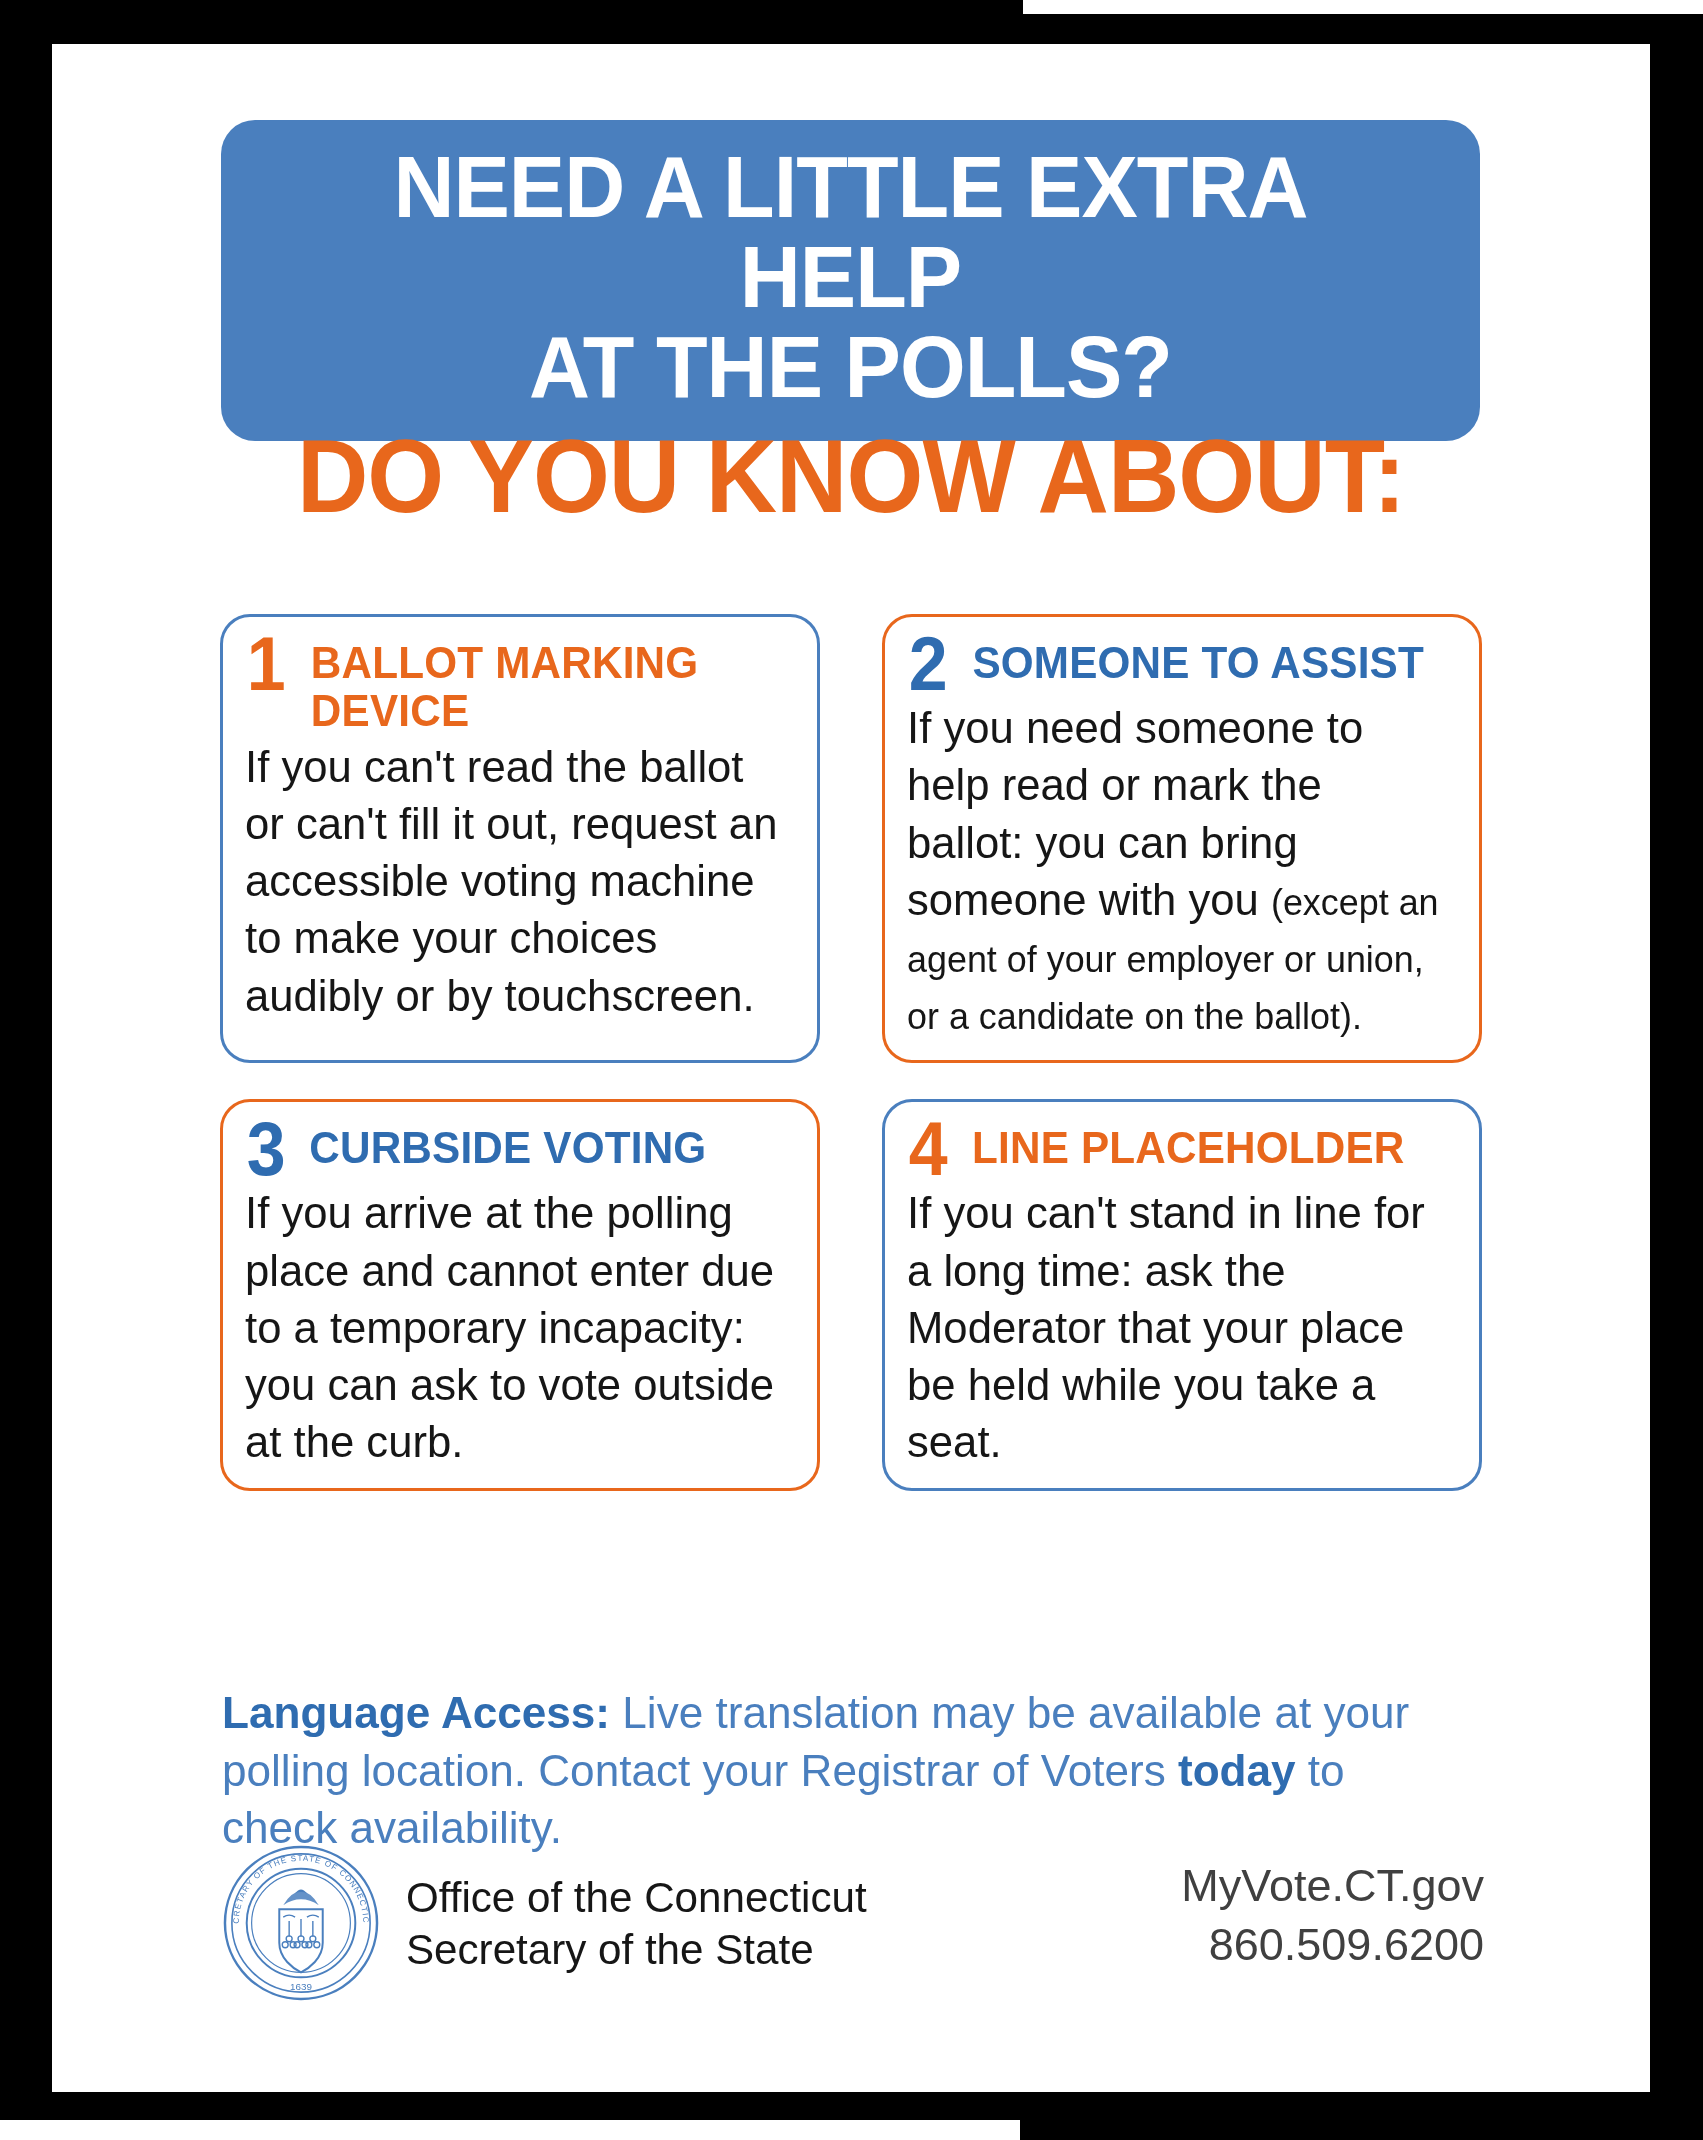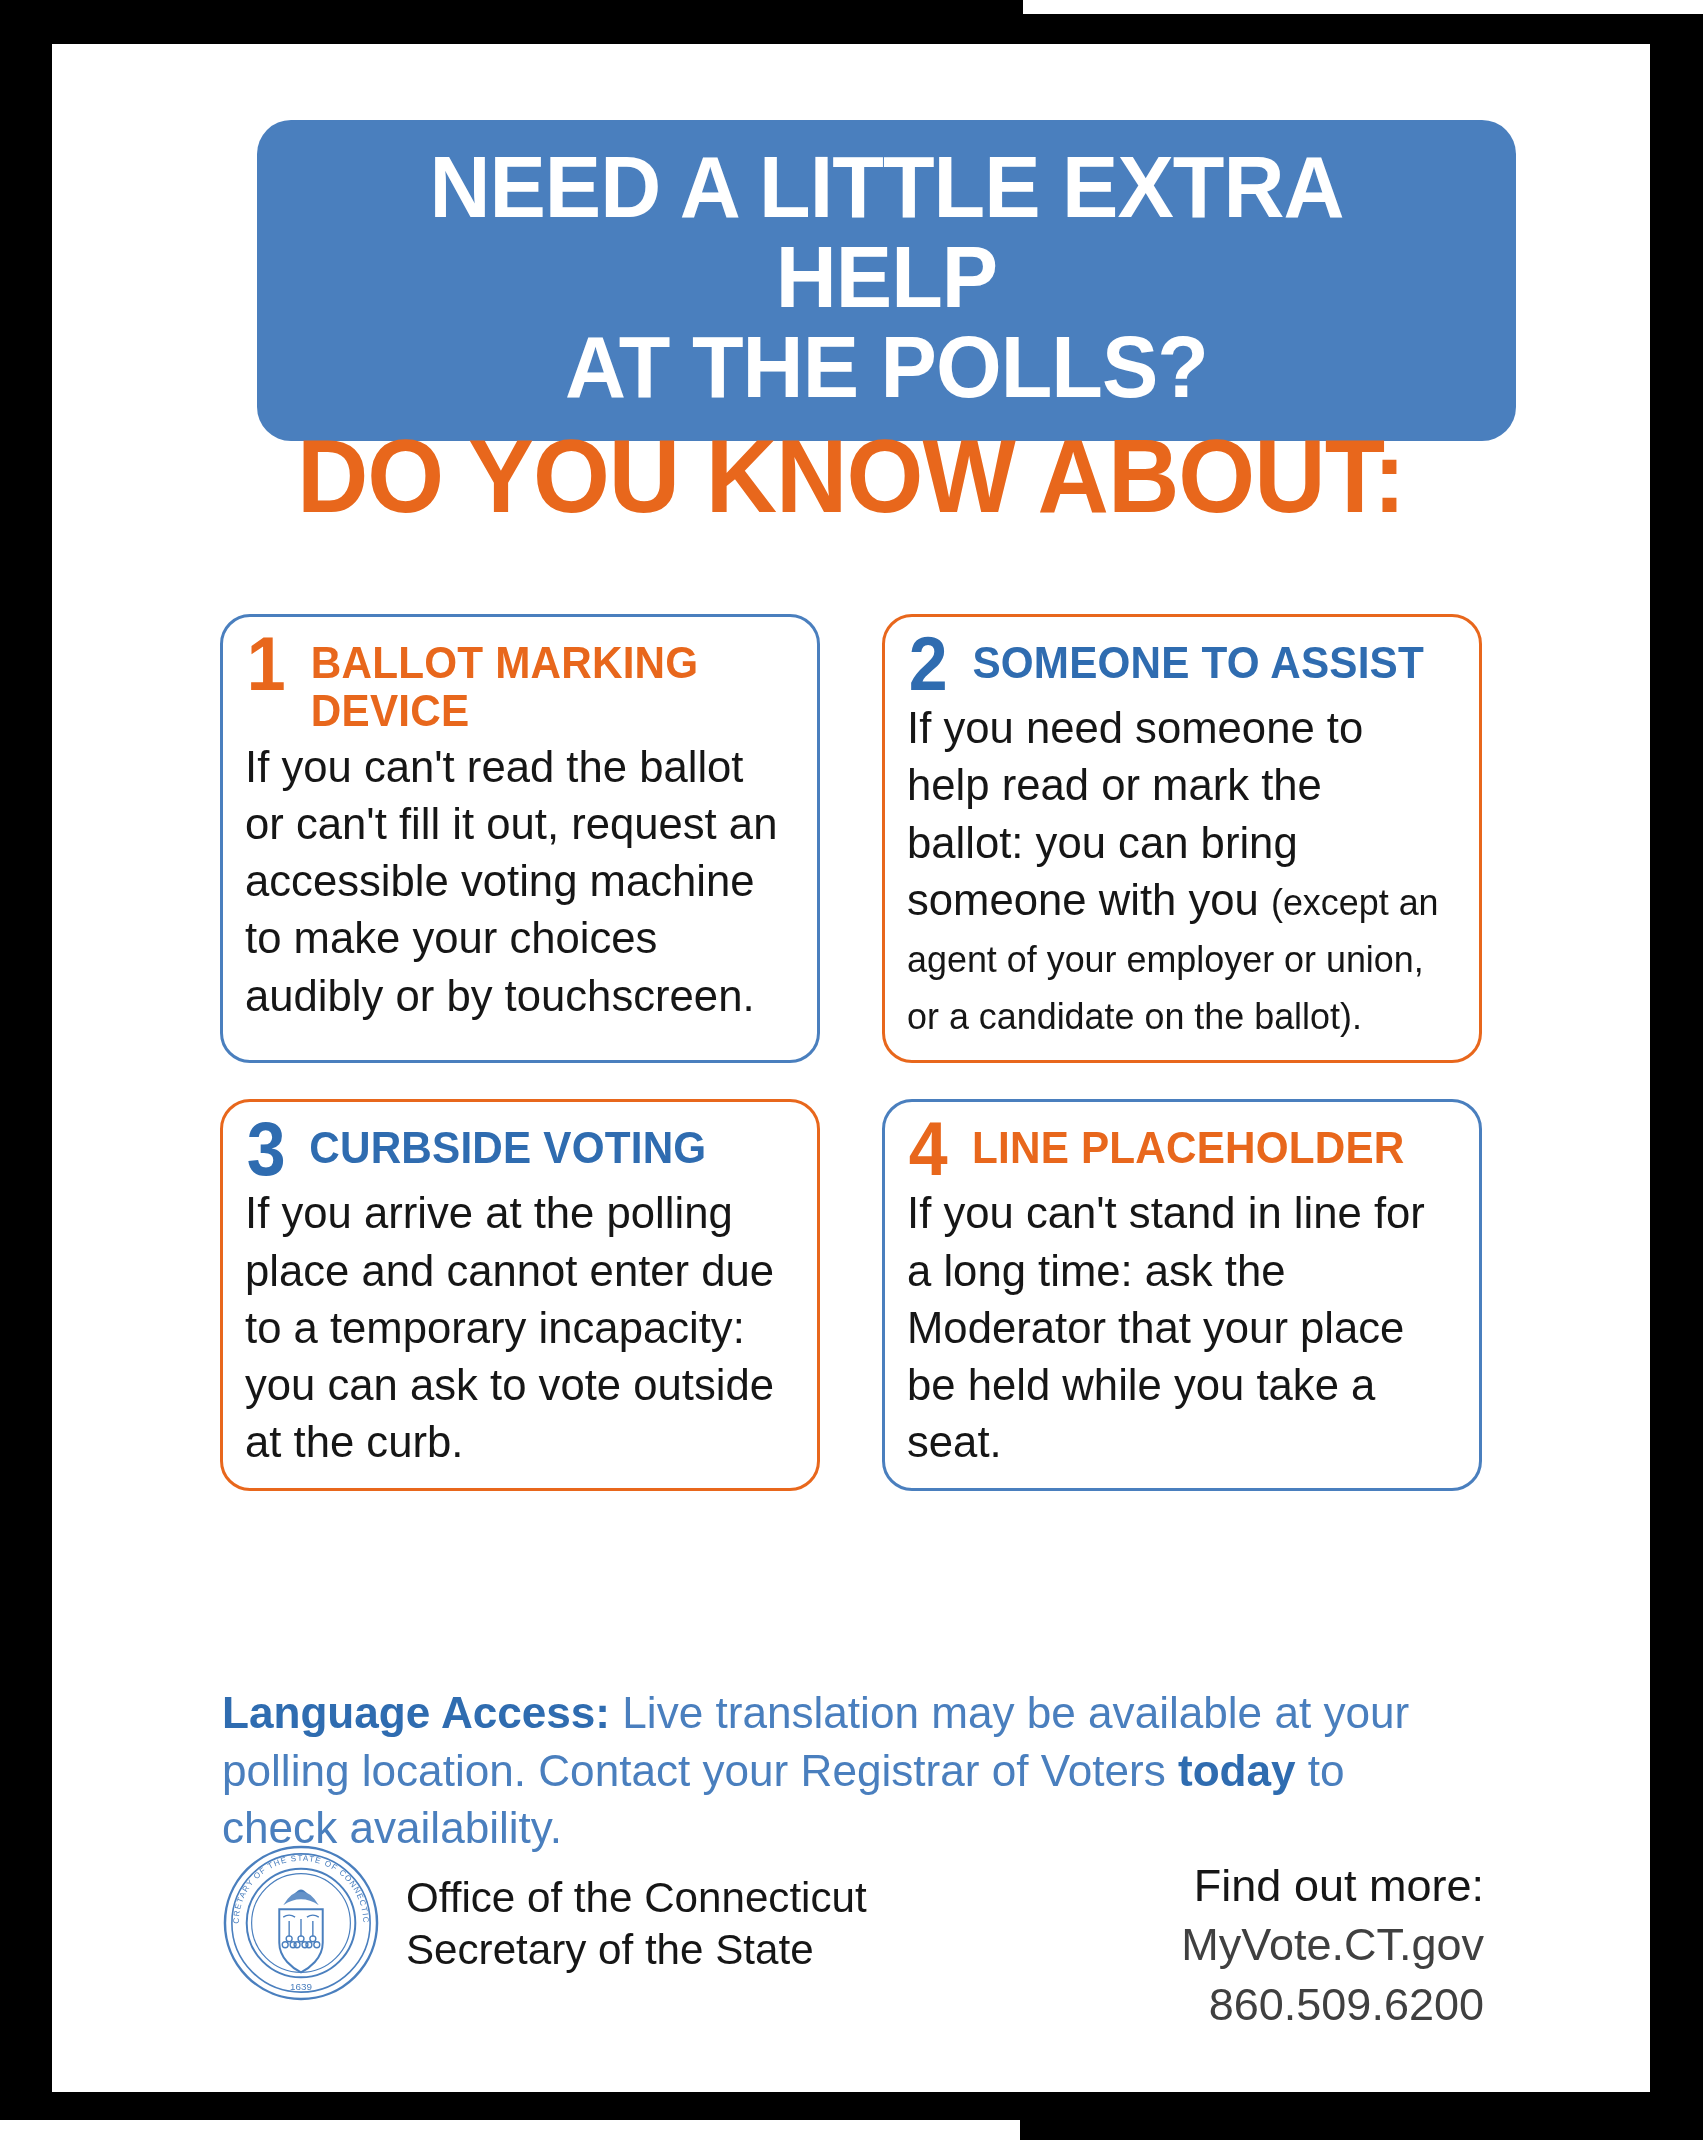--- a/index.html
+++ b/index.html
@@ -53,21 +53,20 @@
   #title-banner {
     position: absolute;
     left: 169px;
     top: 76px;
     width: 1259px;
     box-sizing: border-box;
     background: #4a7fbe;
     border-radius: 34px;
     padding: 22px 30px 30px 30px;
     text-align: center;
-    margin-left: 36px;
   }
   #title-banner .title-text {
     display: block;
     color: #ffffff;
     font-family: "Liberation Sans Narrow", "Liberation Sans", sans-serif;
     font-weight: bold;
     font-size: 88px;
     line-height: 1.02;
     letter-spacing: -1px;
     transform: scaleX(0.96);
@@ -301,20 +300,19 @@
             <textPath href="#sealTopArc" startOffset="50%" text-anchor="middle">SECRETARY OF THE STATE OF CONNECTICUT</textPath>
           </text>
           <text x="80" y="148" text-anchor="middle" font-family="Liberation Sans, sans-serif" font-size="10" fill="#4a7fbe">1639</text>
         </svg>
         <div id="office-text">
           <div>Office of the Connecticut</div>
           <div>Secretary of the State</div>
         </div>
       </div>
       <div id="footer-right">
-        <div class="dark">Find out more:</div>
         <div class="link">MyVote.CT.gov</div>
         <div class="link">860.509.6200</div>
       </div>
     </div>
 
   </div>
 </div>
 
 </body></html>

